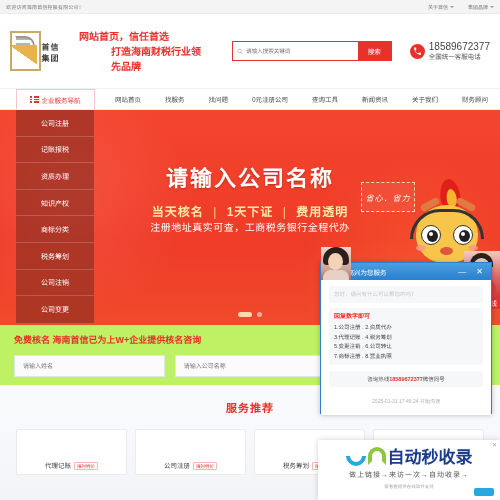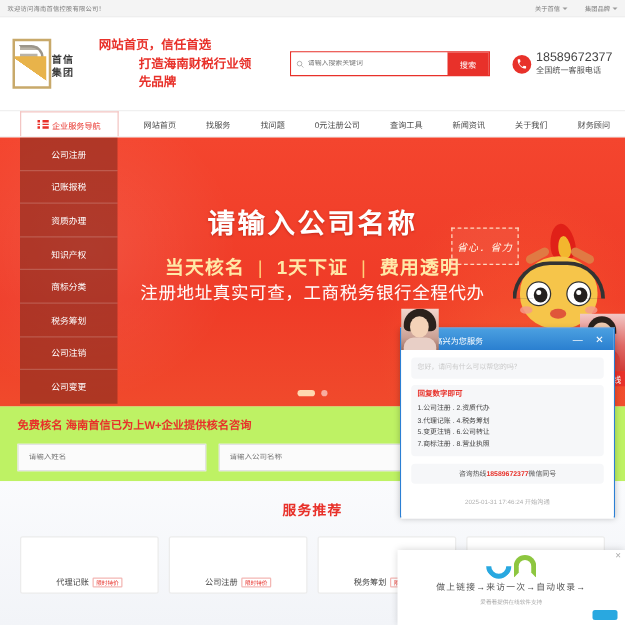--- a/index.html
+++ b/index.html
@@ -85,23 +85,23 @@
   
   .side-menu { position:absolute; left: 16px; top: 0; width: 78px; background: rgba(120,40,30,.55); }
   .side-item { height: 26.6px; display:flex; align-items:center; justify-content:center;
                color:#fff; font-size: 7px; border-bottom: 1px solid rgba(255,255,255,.18); cursor:pointer; }
   .side-item:last-child { border-bottom: none; }
 
   
   .banner-copy { position:absolute; left: 100px; top: 50px; width: 300px; text-align:center; }
   .bc-title { font-size: 22px; font-weight: bold; color: #ffffff; letter-spacing: 2px;
               text-shadow: 0 1px 2px rgba(140,20,10,.45); }
-  .bc-sub { margin-top: 10px; font-size: 15px; color: #ffe9a8; font-weight: bold; letter-spacing: 1px; }
+  .bc-sub { margin-top: 10px; font-size: 12px; color: #ffe9a8; font-weight: bold; letter-spacing: 1px; }
   .bc-sub span.sep { color: #ffd07a; margin: 0 5px; font-weight: normal; }
-  .bc-desc { margin-top: 0; font-size: 14px; color: #ffffff; letter-spacing: .5px; }
+  .bc-desc { margin-top: 0; font-size: 10px; color: #ffffff; letter-spacing: .5px; }
 
   
   .stamp { position:absolute; right: 85px; top: 72px; width: 54px; height: 30px; border: 1.5px dashed #ffd8c0;
            display:flex; align-items:center; justify-content:center; color:#fff6e8; font-size: 8px; letter-spacing:1px;
            background: rgba(255,255,255,.06); font-style: italic; }
 
   
   .mascot { position:absolute; right: 8px; bottom: 0; width: 92px; height: 150px; }
   .m-flame { position:absolute; left: 40px; top: 4px; width: 20px; height: 30px;
              background:#e02018; border-radius: 50% 50% 45% 45% / 65% 65% 35% 35%;
@@ -435,19 +435,20 @@
     <span class="fi"></span>
     <span class="fi"></span>
     <span class="fi"></span>
   </div>
 
   <div class="ad">
     <span class="ad-close">✕</span>
     <div class="ad-logo">
       <span class="ad-j"></span>
       <span class="ad-n"></span>
+      <span class="ad-word">自动秒收录</span>
     </div>
     <div class="ad-sub">做上链接→来访一次→自动收录→</div>
     <div class="ad-foot">爱看看提供在线软件支持</div>
     <span class="ad-btn"></span>
   </div>
 
 </div>
 
 </body></html>

